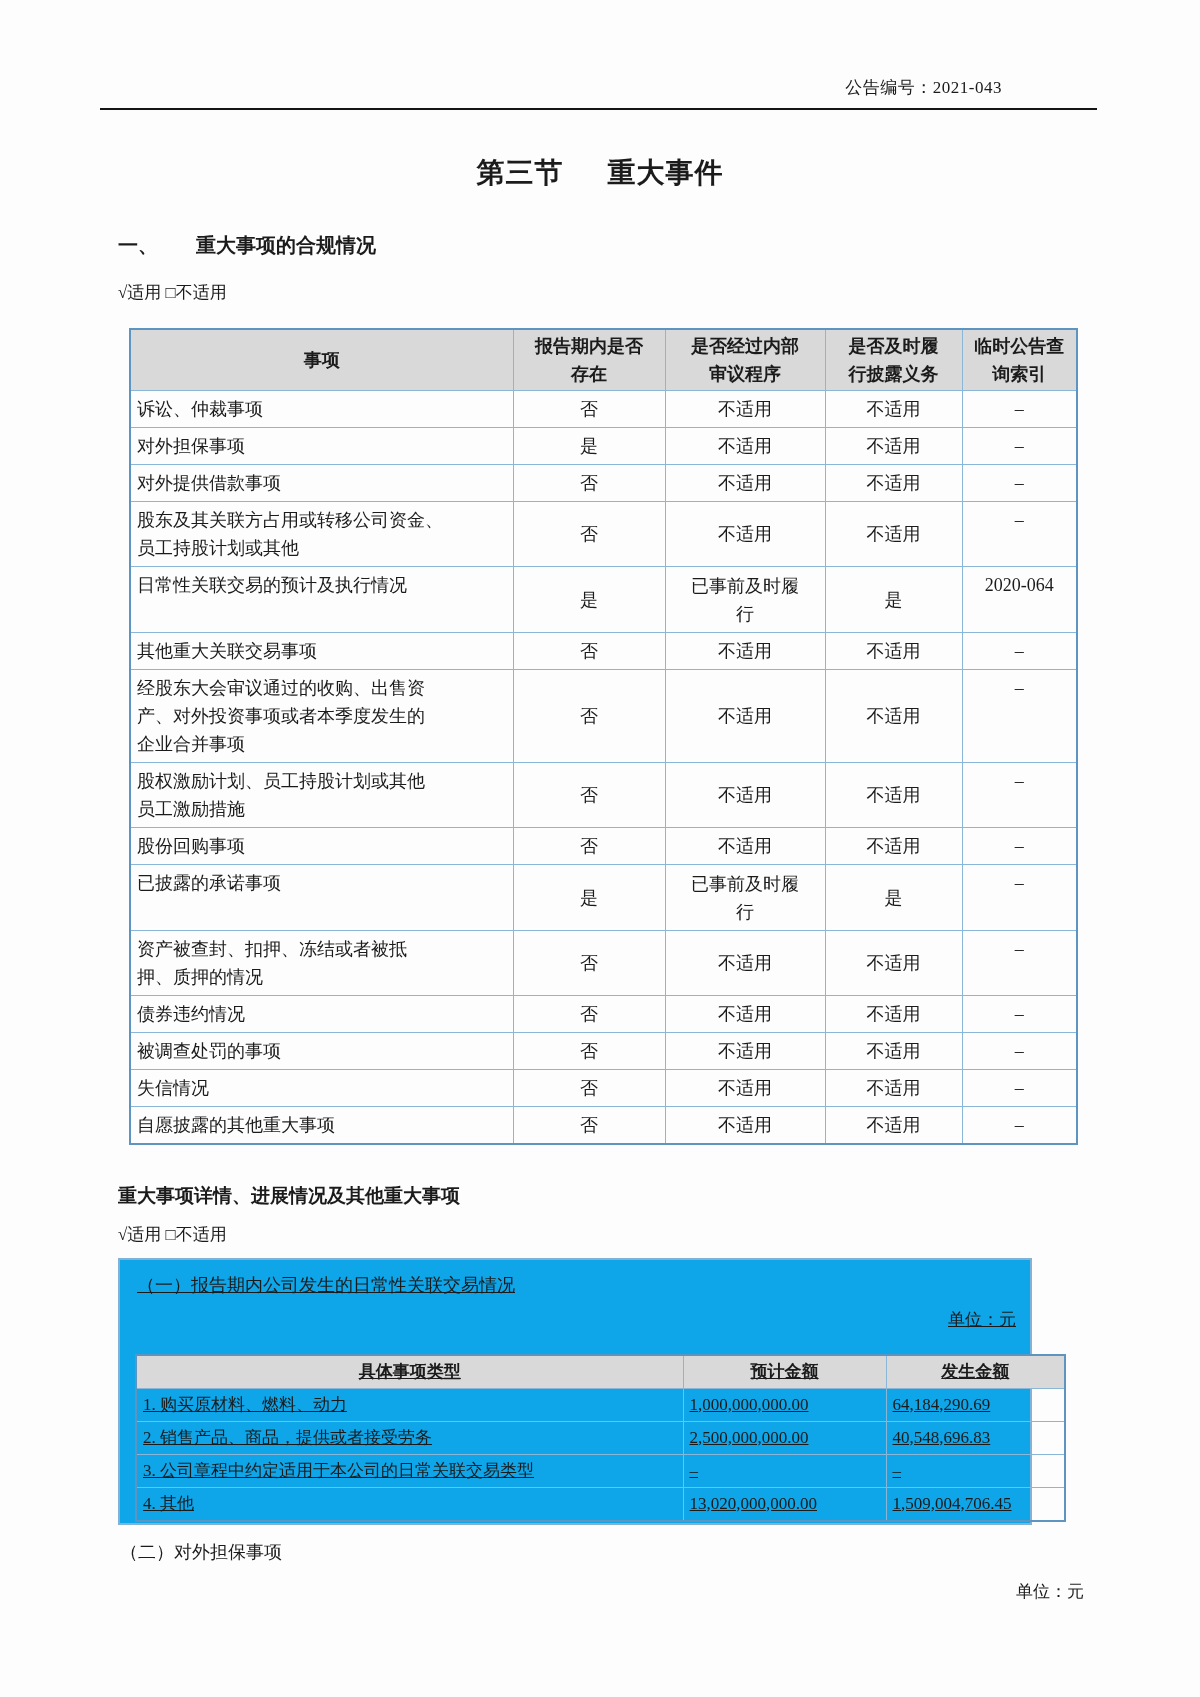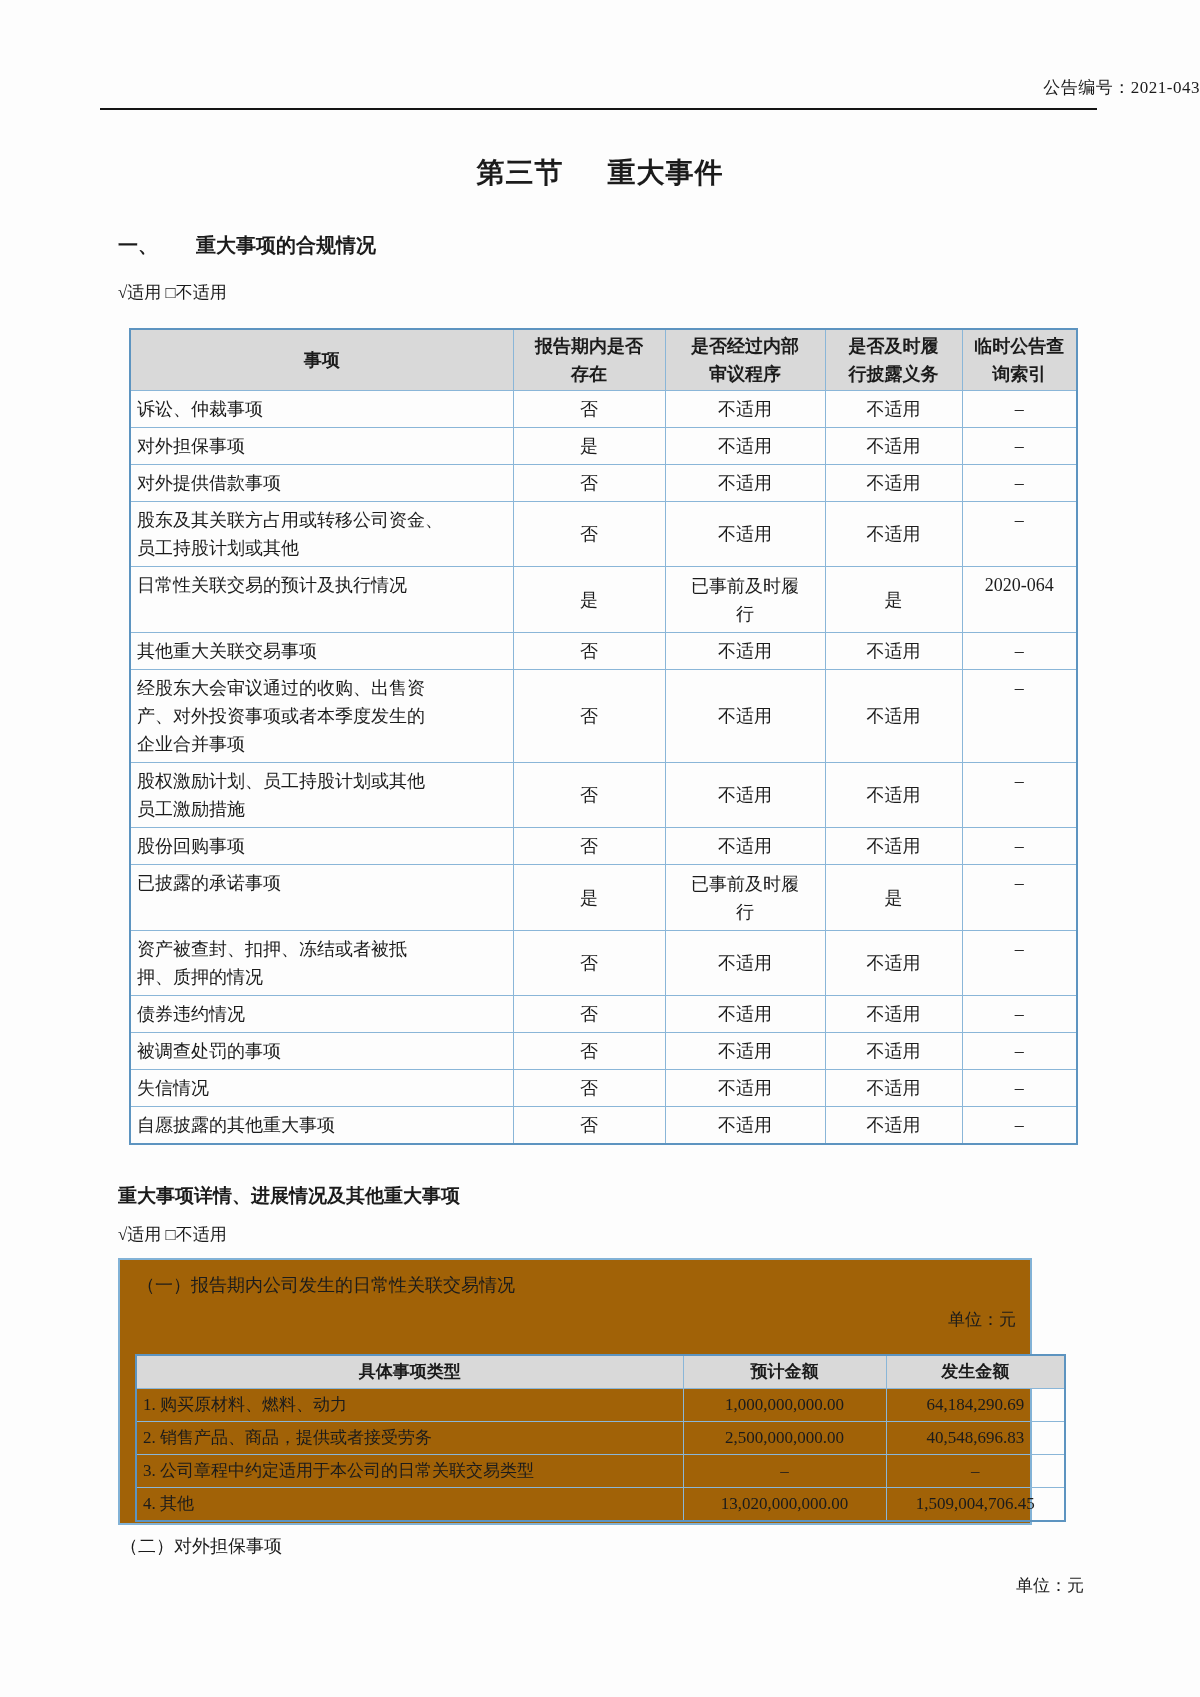--- a/index.html
+++ b/index.html
@@ -8,20 +8,21 @@
     width:1200px; height:1697px;
     margin:0 auto;
     background:#fdfdfd;
     color:#1b1b1b;
     font-family:"Liberation Serif","DejaVu Serif",serif;
     overflow:hidden;
   }
   .doc-number {
     padding-top:76px;
     text-align:right;
+    padding-right:198px;
     font-size:17px;
     letter-spacing:0.5px;
   }
   .header-rule {
     margin:9px 103px 0 100px;
     border-bottom:2px solid #151515;
   }
   .chapter-title {
     margin-top:44px;
     text-align:center;
@@ -74,21 +75,22 @@
     margin:38px 0 0 118px;
     font-size:19px;
     font-weight:bold;
   }
   .applicability.second { margin-top:14px; }
   .detail-box {
     margin:12px 0 0 118px;
     width:914px; height:267px;
     border:2px solid #82b2d6;
     box-sizing:border-box;
-    background:#a16207;
+    background:#0ea5e9;
+    text-decoration:underline;
   }
   .detail-box .sub-title {
     margin:13px 0 0 17px;
     font-size:18px;
   }
   .detail-box .unit-line {
     margin:11px 14px 0 0;
     text-align:right;
     font-size:17px;
   }
@@ -108,23 +110,23 @@
   }
   table.t2 th {
     background:#d9d9d9;
     font-weight:bold;
     height:33px;
     text-align:center;
     vertical-align:middle;
   }
   table.t2 td { height:33px; padding:3px 6px; vertical-align:middle; }
   td.c2-name { text-align:left;  padding-left:13px; }
-  td.c2-num  { text-align:center; padding-right:11px; }
+  td.c2-num  { text-align:left; padding-right:11px; }
   .sub2-title {
-    margin:9px 0 0 120px;
+    margin:15px 0 0 120px;
     font-size:18px;
   }
   .unit-line2 {
     margin-top:16px;
     text-align:right;
     padding-right:116px;
     font-size:17px;
   }
 </style>
 </head>

